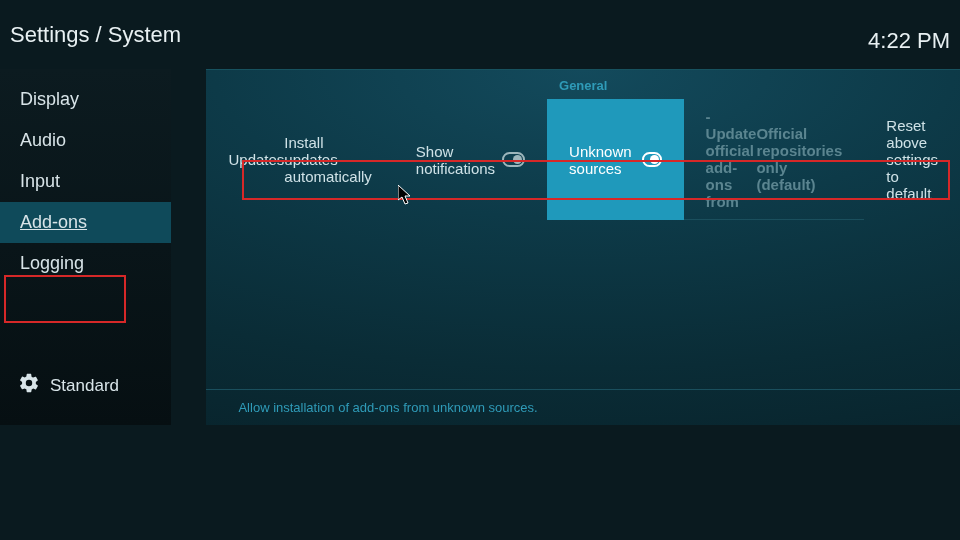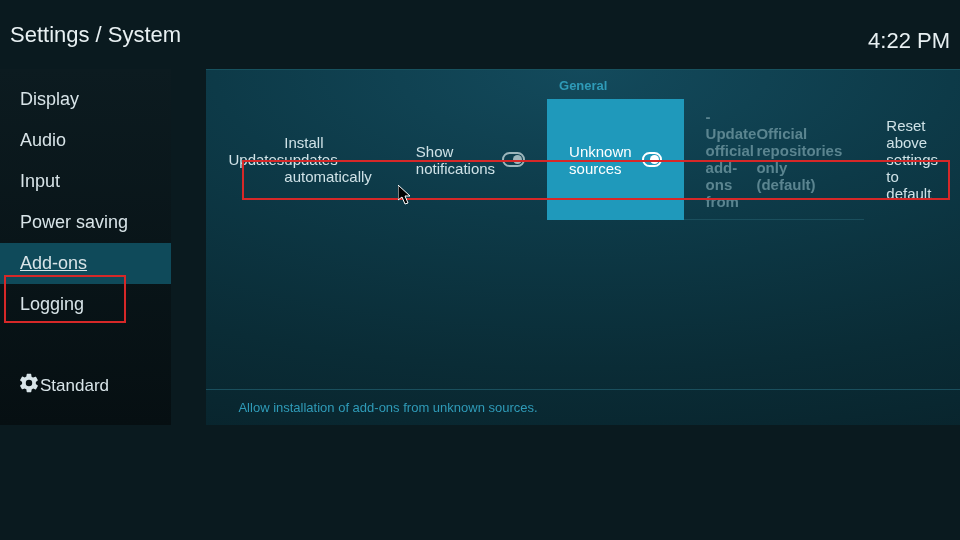--- a/index.html
+++ b/index.html
@@ -41,20 +41,21 @@
     cursor: pointer;
     position: relative;
   }
   .sidebar-item.selected {
     background: #0f4a5a;
     text-decoration: underline;
   }
   .sidebar-footer {
     display: flex;
     align-items: center;
+    gap: 10px;
     padding: 12px 18px 26px;
     color: #d8e4e8;
     font-size: 17px;
   }
   .sidebar-footer svg { width: 22px; height: 22px; fill: #d8e4e8; }
 
   .main {
     flex: 1;
     position: relative;
     background: radial-gradient(ellipse 140% 120% at 50% 0%, #134a5c 0%, #0d3a48 35%, #0a2c36 70%, #08222a 100%);
@@ -138,21 +139,20 @@
   <div class="title">Settings / System</div>
   <div class="clock">4:22 PM</div>
 </div>
 
 <div class="layout">
   <div class="sidebar">
     <div class="sidebar-items">
       <div class="sidebar-item"><span>Display</span></div>
       <div class="sidebar-item"><span>Audio</span></div>
       <div class="sidebar-item"><span>Input</span></div>
-      <div class="sidebar-item"><span>Power saving</span></div>
       <div class="sidebar-item selected"><span>Add-ons</span></div>
       <div class="sidebar-item"><span>Logging</span></div>
     </div>
     <div class="sidebar-footer">
       <span>
         <svg viewBox="0 0 24 24">
             <path d="M19.4 13a7.5 7.5 0 0 0 .1-1 7.5 7.5 0 0 0-.1-1l2.1-1.6a.5.5 0 0 0 .1-.6l-2-3.5a.5.5 0 0 0-.6-.2l-2.5 1a7.3 7.3 0 0 0-1.7-1l-.4-2.6A.5.5 0 0 0 14 2h-4a.5.5 0 0 0-.5.4L9.1 5a7.3 7.3 0 0 0-1.7 1l-2.5-1a.5.5 0 0 0-.6.2l-2 3.5a.5.5 0 0 0 .1.6L4.5 11a7.5 7.5 0 0 0-.1 1 7.5 7.5 0 0 0 .1 1l-2.1 1.6a.5.5 0 0 0-.1.6l2 3.5a.5.5 0 0 0 .6.2l2.5-1a7.3 7.3 0 0 0 1.7 1l.4 2.6A.5.5 0 0 0 10 22h4a.5.5 0 0 0 .5-.4l.4-2.6a7.3 7.3 0 0 0 1.7-1l2.5 1a.5.5 0 0 0 .6-.2l2-3.5a.5.5 0 0 0-.1-.6ZM12 15.5A3.5 3.5 0 1 1 15.5 12 3.5 3.5 0 0 1 12 15.5Z"></path>
           </svg>
       </span>
       <span>Standard</span>

